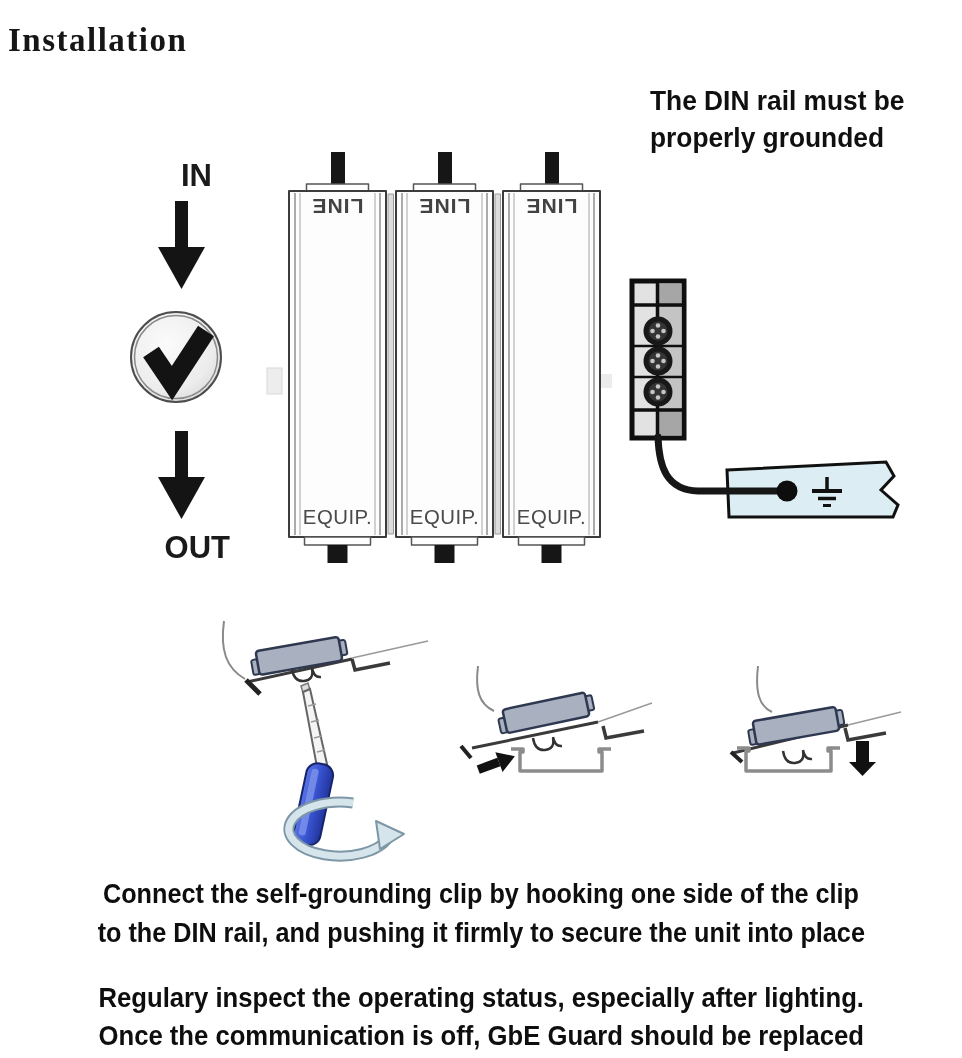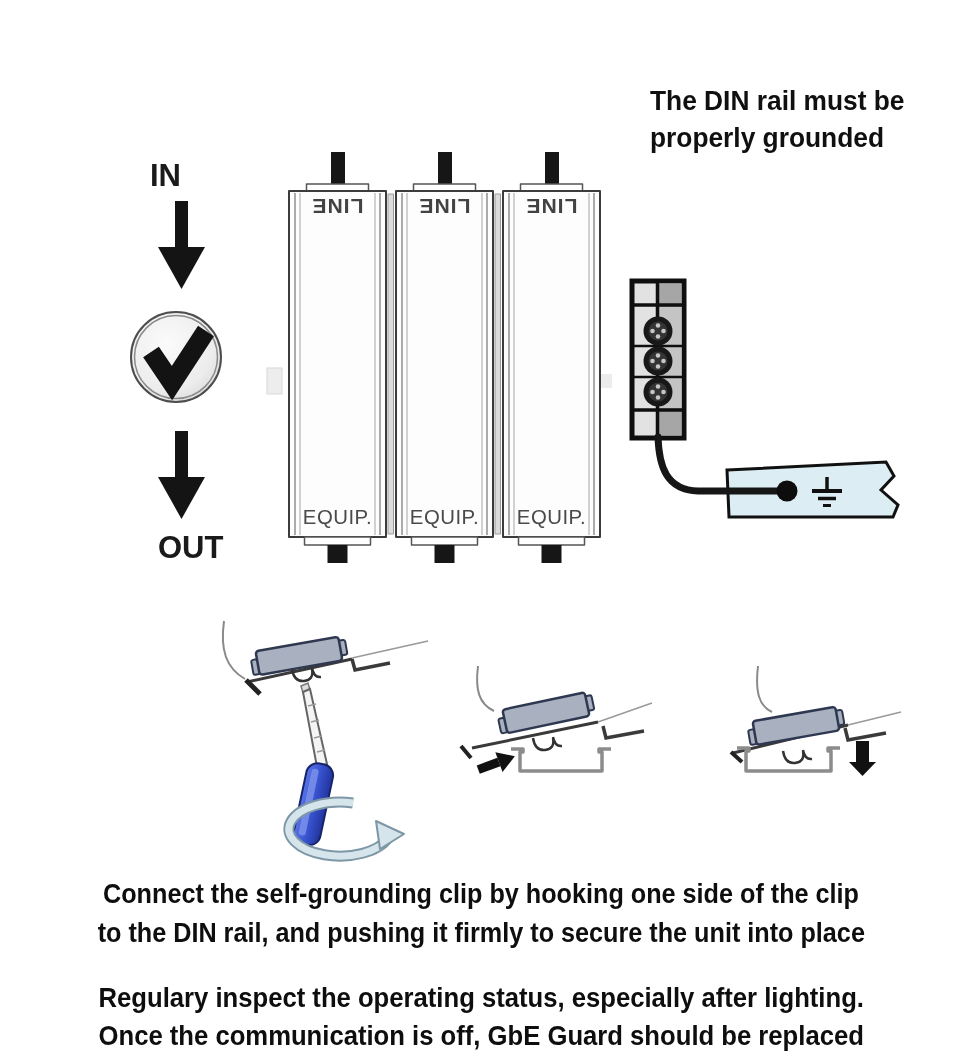--- a/index.html
+++ b/index.html
@@ -10,21 +10,21 @@
   .abs{position:absolute;}
   .page-title{
     left:8px;top:0px;
     font-family:"Liberation Serif",serif;font-weight:bold;font-size:33px;
     letter-spacing:1.5px;color:#161616;
   }
   .din-note{
     left:650px;top:82px;font-size:28px;font-weight:bold;line-height:37px;
     transform:scaleX(0.94);transform-origin:left top;white-space:nowrap;color:#101010;
   }
-  .flow-label{font-size:31px;font-weight:bold;color:#1a1a1a;text-align:left;}
+  .flow-label{font-size:31px;font-weight:bold;color:#1a1a1a;text-align:right;}
   .in-label{left:150px;top:158px;width:62px;}
   .out-label{left:158px;top:530px;width:72px;}
   .mod-label{width:97px;text-align:center;color:#424242;}
   .line-label{
     top:194px;height:24px;line-height:24px;font-size:21px;font-weight:bold;
     letter-spacing:1px;transform:rotate(180deg);
   }
   .equip-label{
     top:504px;height:26px;line-height:26px;font-size:21px;font-weight:500;
     letter-spacing:0.5px;transform:scaleX(0.97);color:#4a4a4a;
@@ -227,20 +227,21 @@
       </g>
       <path d="M 783,751 q 2,13 12,12 q 10,-1 8,-12 M 803,750 q 2,10 9,9" fill="none" stroke="#333" stroke-width="2.5"></path>
       <path d="M 737,748 L 749,748 L 749,751 L 746,751 L 746,771 L 831,771 L 831,751 L 828,751 L 828,748 L 840,748" fill="none" stroke="#8c8c8c" stroke-width="3.5" stroke-linejoin="round"></path>
       <g fill="#111">
         <rect x="856" y="741" width="13" height="23"></rect>
         <polygon points="849,762 876,762 862.5,776"></polygon>
       </g>
     </g>
   </svg>
 
+  <h1 class="abs page-title">Installation</h1>
 
   <div class="abs din-note">
     <div>The DIN rail must be</div>
     <div>properly grounded</div>
   </div>
 
   <div class="abs flow-label in-label">IN</div>
   <div class="abs flow-label out-label">OUT</div>
 
   <div class="abs mod-label line-label m1">LINE</div>

